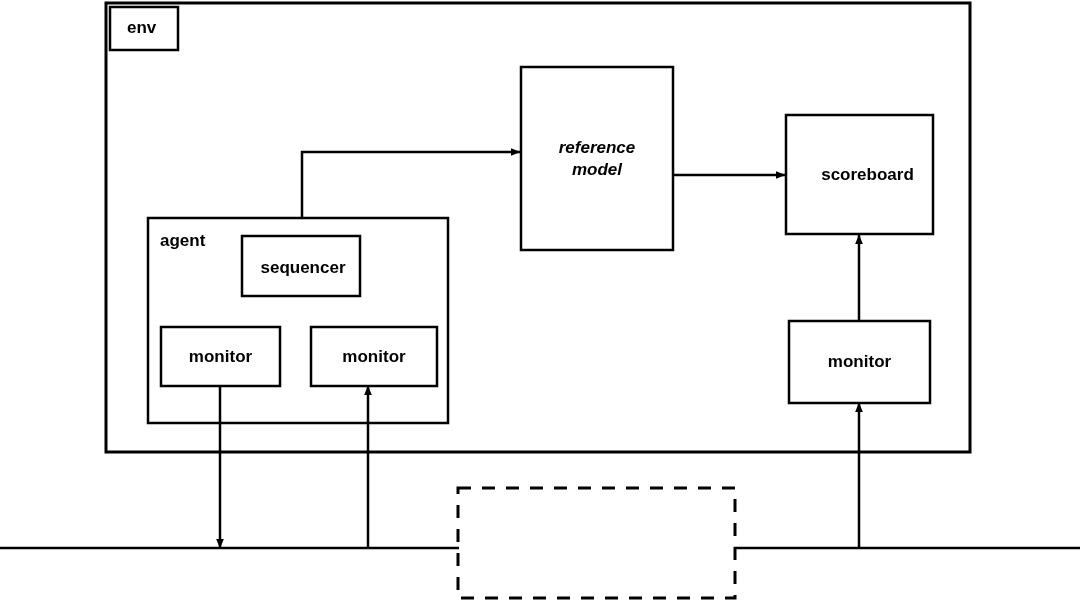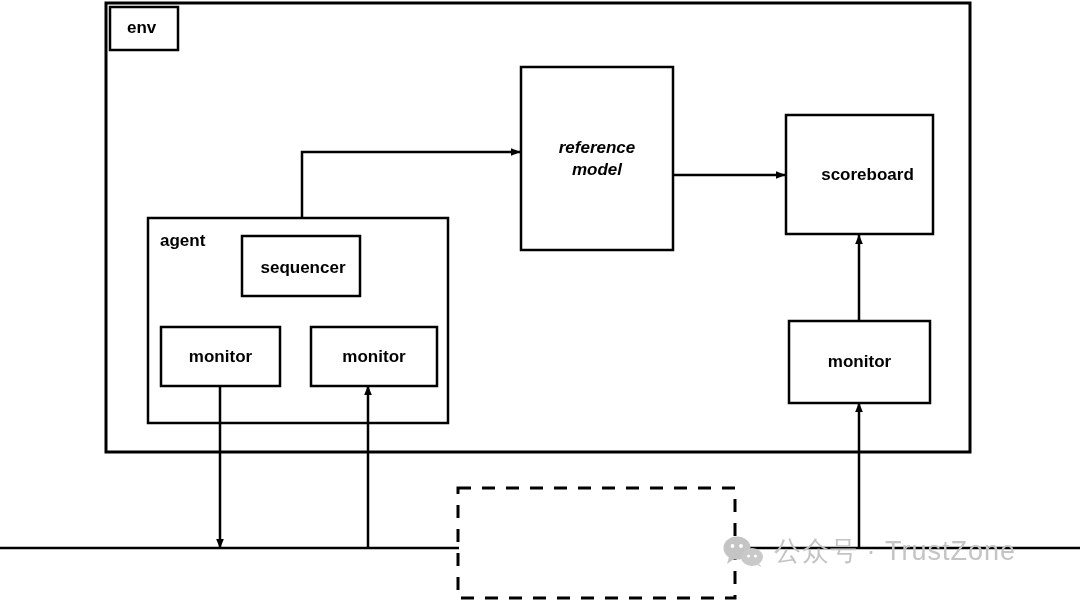--- a/index.html
+++ b/index.html
@@ -120,29 +120,14 @@
   <div class="box-label" style="left:311px; top:327px; width:126px; height:59px;">monitor</div>
 
   <div class="box-label" style="left:521px; top:67px; width:152px; height:183px;font-style:italic;">reference
 model</div>
 
   <div class="box-label" style="left:786px; top:115px; width:163px; height:119px;">scoreboard</div>
 
   <div class="box-label" style="left:789px; top:321px; width:141px; height:82px;">monitor</div>
 
 
-  <div class="watermark" style="left:723px; top:533px;">
-    <span style="display:inline-block; width:42px; height:32px; position:relative;">
-      <svg viewBox="0 0 42 32" width="42" height="32" xmlns="http://www.w3.org/2000/svg">
-        <ellipse cx="14" cy="13" rx="13.5" ry="11.5" fill="#c4c4c4"></ellipse>
-        <path d="M6,22 L4,29 L11,24 z" fill="#c4c4c4"></path>
-        <circle cx="9.5" cy="11" r="1.9" fill="#ffffff"></circle>
-        <circle cx="18" cy="11" r="1.9" fill="#ffffff"></circle>
-        <ellipse cx="29" cy="22" rx="11" ry="9" fill="#c9c9c9"></ellipse>
-        <path d="M36,29 L39,32 L34,30 z" fill="#c9c9c9"></path>
-        <circle cx="25.5" cy="21" r="1.5" fill="#ffffff"></circle>
-        <circle cx="32.5" cy="21" r="1.5" fill="#ffffff"></circle>
-      </svg>
-    </span>
-    <span class="watermark-text">公众号 · TrustZone</span>
-  </div>
 
 </div>
 
 </body></html>

